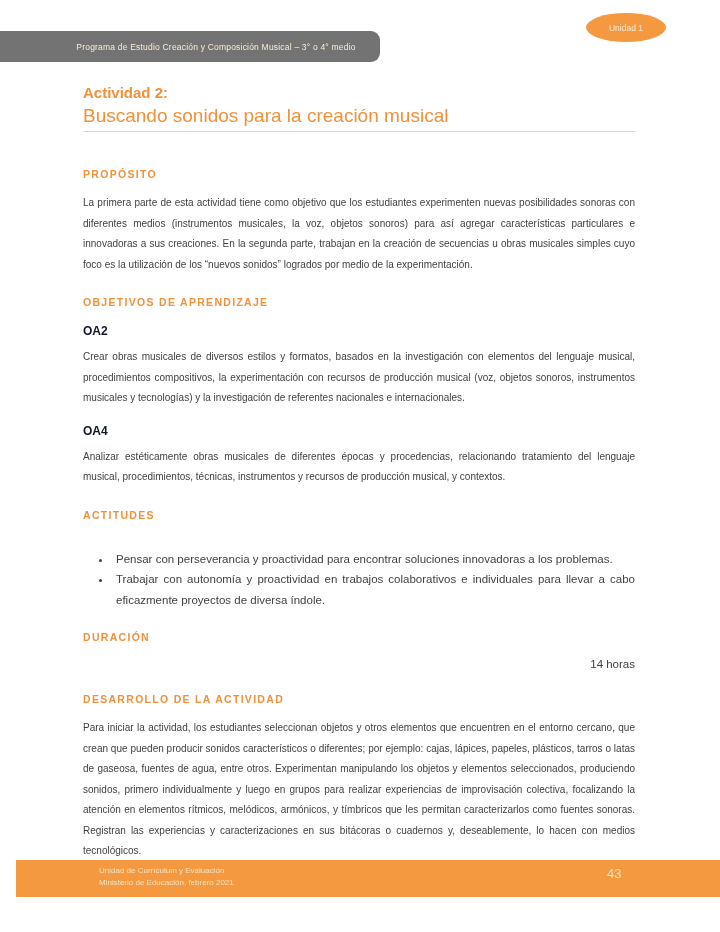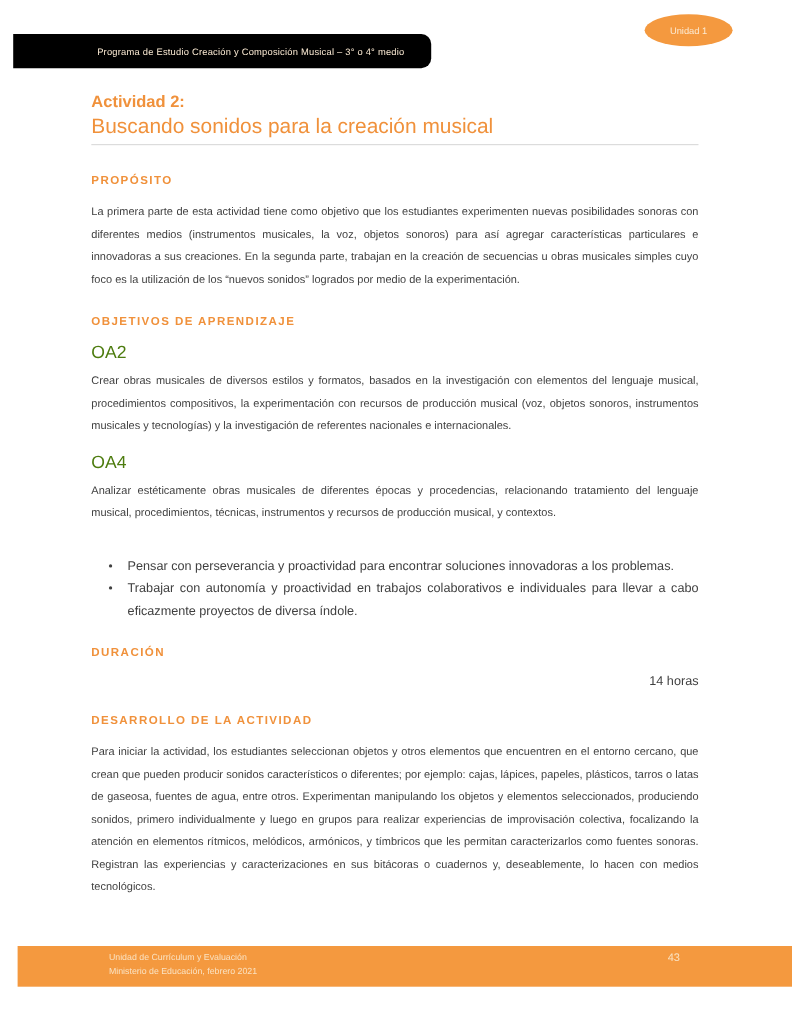--- a/index.html
+++ b/index.html
@@ -12,23 +12,23 @@
   .page {
     position: relative;
     width: 720px; height: 932px;
     background: #ffffff;
     overflow: hidden;
   }
 
   
   .header-pill {
     position: absolute;
-    left: 12px; top: 31px;
+    left: 0; top: 31px;
     width: 380px; height: 31px;
-    background: #000000;
+    background: #737373;
     border-radius: 0 9px 9px 0;
     display: flex; align-items: center; justify-content: center;
     padding-left: 52px;
   }
   .header-pill span {
     color: #FCEBD4;
     font-size: 8.5px;
     letter-spacing: 0.2px;
     white-space: nowrap;
   }
@@ -64,32 +64,32 @@
     border-top: 1px solid #d9d9d9;
     height: 0;
   }
   .section-heading {
     margin: 20px 0 0;
     font-size: 10.5px; font-weight: bold;
     color: #F0913B;
     letter-spacing: 1.3px;
     line-height: 14px;
   }
-  .section-heading.first { margin-top: 25px; }
+  .section-heading.first { margin-top: 35px; }
   .body-text {
     margin: 12px 0 0;
     font-size: 10px;
     line-height: 20.5px;
     color: #3F3F3F;
     text-align: justify;
   }
   .oa-code {
     margin: 14px 0 0;
-    font-size: 16px; font-weight: normal;
-    color: #4d7c0f; line-height: 16px;
+    font-size: 12px; font-weight: bold;
+    color: #0f172a; line-height: 16px;
   }
   .oa-text { margin-top: 8px; }
   .bullet-list {
     margin: 27px 0 0;
     padding-left: 29px;
     list-style: disc;
   }
   .bullet-list li {
     font-size: 11.5px;
     line-height: 20.5px;
@@ -116,21 +116,21 @@
     position: absolute;
     left: 83px; top: 5px;
     color: #FAE2C2;
     font-size: 8px;
     line-height: 11.5px;
   }
   .page-number {
     position: absolute;
     left: 591px; top: 6px;
     color: #FAE2C2;
-    font-size: 10px;
+    font-size: 13px;
   }
 </style>
 </head>
 <body>
 
 <div class="page">
 
   <div class="header-pill">
     <span>Programa de Estudio Creación y Composición Musical – 3° o 4° medio</span>
   </div>
@@ -146,20 +146,21 @@
 
     <h3 class="section-heading first">PROPÓSITO</h3>
     <p class="body-text">La primera parte de esta actividad tiene como objetivo que los estudiantes experimenten nuevas posibilidades sonoras con diferentes medios (instrumentos musicales, la voz, objetos sonoros) para así agregar características particulares e innovadoras a sus creaciones. En la segunda parte, trabajan en la creación de secuencias u obras musicales simples cuyo foco es la utilización de los “nuevos sonidos” logrados por medio de la experimentación.</p>
 
     <h3 class="section-heading">OBJETIVOS DE APRENDIZAJE</h3>
     <p class="oa-code">OA2</p>
     <p class="body-text oa-text">Crear obras musicales de diversos estilos y formatos, basados en la investigación con elementos del lenguaje musical, procedimientos compositivos, la experimentación con recursos de producción musical (voz, objetos sonoros, instrumentos musicales y tecnologías) y la investigación de referentes nacionales e internacionales.</p>
     <p class="oa-code">OA4</p>
     <p class="body-text oa-text">Analizar estéticamente obras musicales de diferentes épocas y procedencias, relacionando tratamiento del lenguaje musical, procedimientos, técnicas, instrumentos y recursos de producción musical, y contextos.</p>
 
+    <h3 class="section-heading">ACTITUDES</h3>
     <ul class="bullet-list">
       <li>Pensar con perseverancia y proactividad para encontrar soluciones innovadoras a los problemas.</li>
       <li>Trabajar con autonomía y proactividad en trabajos colaborativos e individuales para llevar a cabo eficazmente proyectos de diversa índole.</li>
     </ul>
 
     <h3 class="section-heading">DURACIÓN</h3>
     <p class="body-text duration-text">14 horas</p>
 
     <h3 class="section-heading">DESARROLLO DE LA ACTIVIDAD</h3>
     <p class="body-text">Para iniciar la actividad, los estudiantes seleccionan objetos y otros elementos que encuentren en el entorno cercano, que crean que pueden producir sonidos característicos o diferentes; por ejemplo: cajas, lápices, papeles, plásticos, tarros o latas de gaseosa, fuentes de agua, entre otros. Experimentan manipulando los objetos y elementos seleccionados, produciendo sonidos, primero individualmente y luego en grupos para realizar experiencias de improvisación colectiva, focalizando la atención en elementos rítmicos, melódicos, armónicos, y tímbricos que les permitan caracterizarlos como fuentes sonoras. Registran las experiencias y caracterizaciones en sus bitácoras o cuadernos y, deseablemente, lo hacen con medios tecnológicos.</p>

